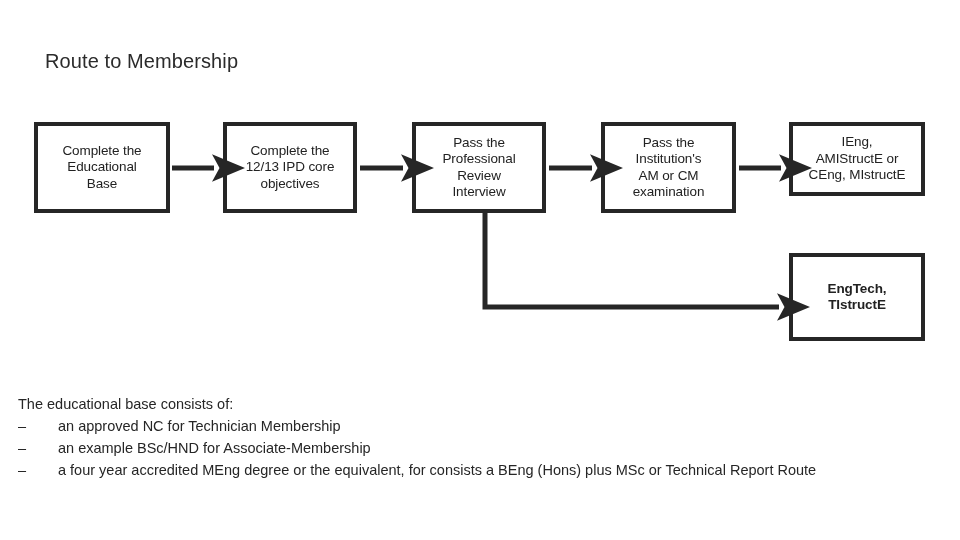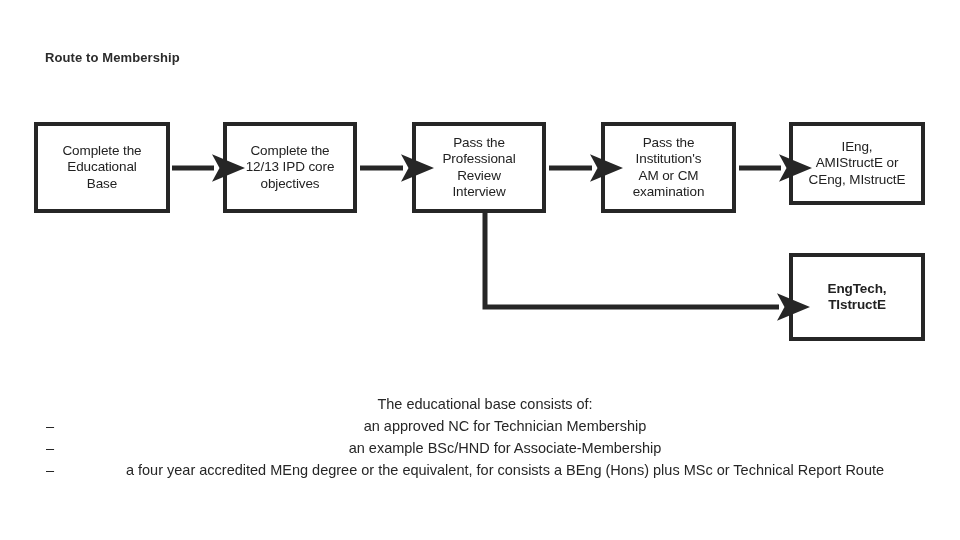--- a/index.html
+++ b/index.html
@@ -20,22 +20,22 @@
     position: absolute;
     left: 0; top: 0;
     width: 960px;
     height: 540px;
   }
 
   #page-title {
     position: absolute;
     left: 45px;
     top: 50px;
-    font-size: 13px;
-    font-weight: bold;
+    font-size: 20px;
+    font-weight: normal;
     letter-spacing: 0.1px;
     color: #2b2b2b;
     white-space: nowrap;
   }
 
   .flow-box {
     position: absolute;
     box-sizing: border-box;
     border: 4px solid #262626;
     background: #ffffff;
@@ -51,39 +51,38 @@
     padding: 0 4px;
     white-space: pre-line;
     letter-spacing: -0.1px;
   }
 
   
   #node-educational-base   { left: 34px;  top: 122px; width: 136px; height: 91px; }
   #node-ipd-objectives     { left: 223px; top: 122px; width: 134px; height: 91px; }
   #node-review-interview   { left: 412px; top: 122px; width: 134px; height: 91px; }
   #node-am-cm-exam         { left: 601px; top: 122px; width: 135px; height: 91px; }
-  #node-ieng-ceng          { left: 789px; top: 122px; width: 136px; height: 83px; }
+  #node-ieng-ceng          { left: 789px; top: 122px; width: 136px; height: 74px; }
   #node-engtech            { left: 789px; top: 253px; width: 136px; height: 88px; font-weight: bold; }
 
   
   #connectors {
     position: absolute;
     left: 0; top: 0;
     width: 960px;
     height: 540px;
     pointer-events: none;
   }
 
   
   #notes-block {
     position: absolute;
-    left: 30px;
+    left: 18px;
     top: 393px;
     width: 910px;
-    text-align: center;
   }
   #notes-heading {
     font-size: 14.5px;
     line-height: 22px;
     color: #262626;
   }
   .note-row {
     display: flex;
     align-items: flex-start;
     font-size: 14.5px;

